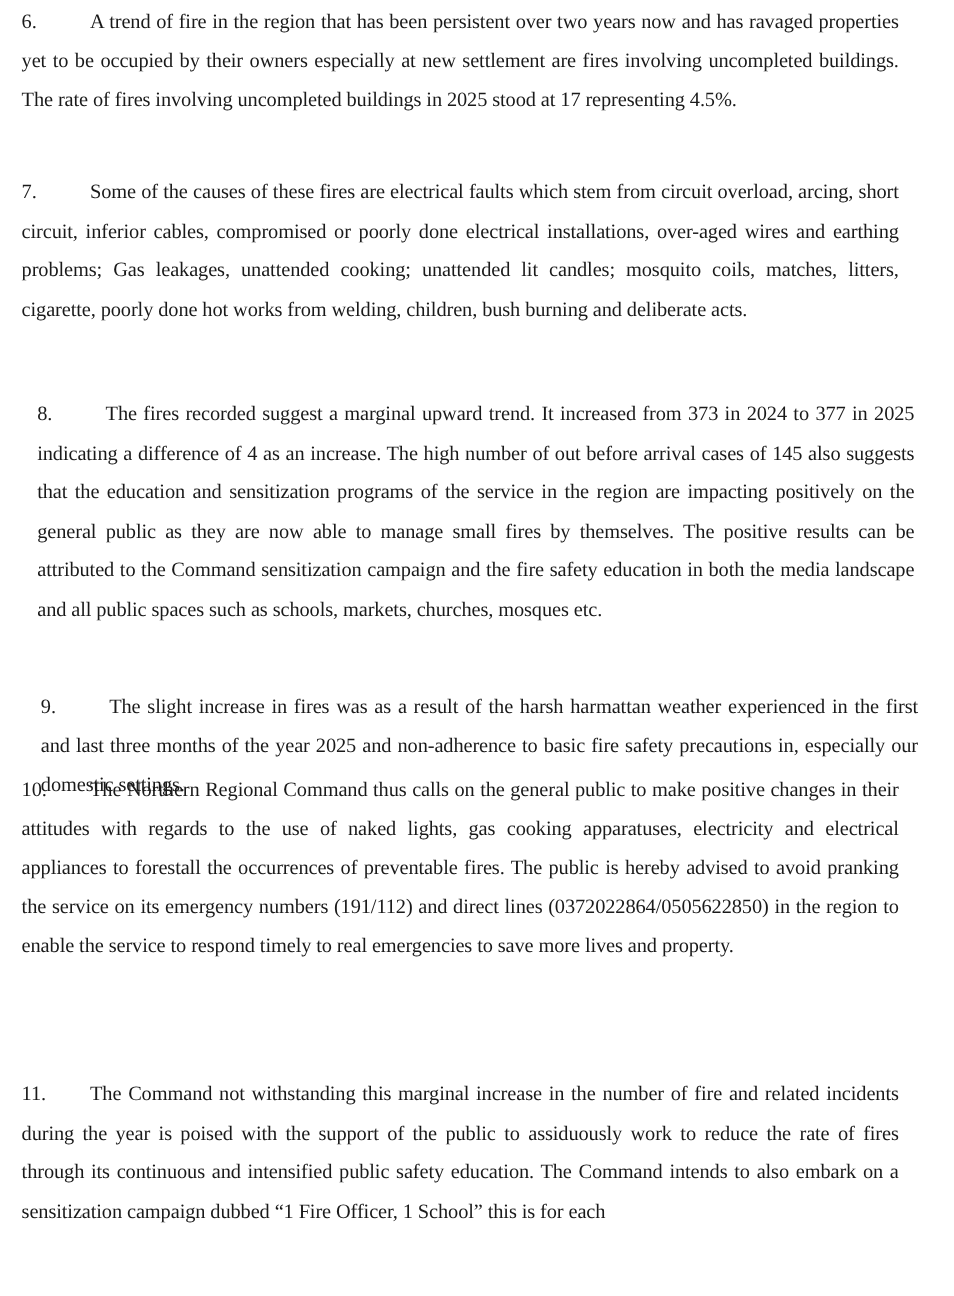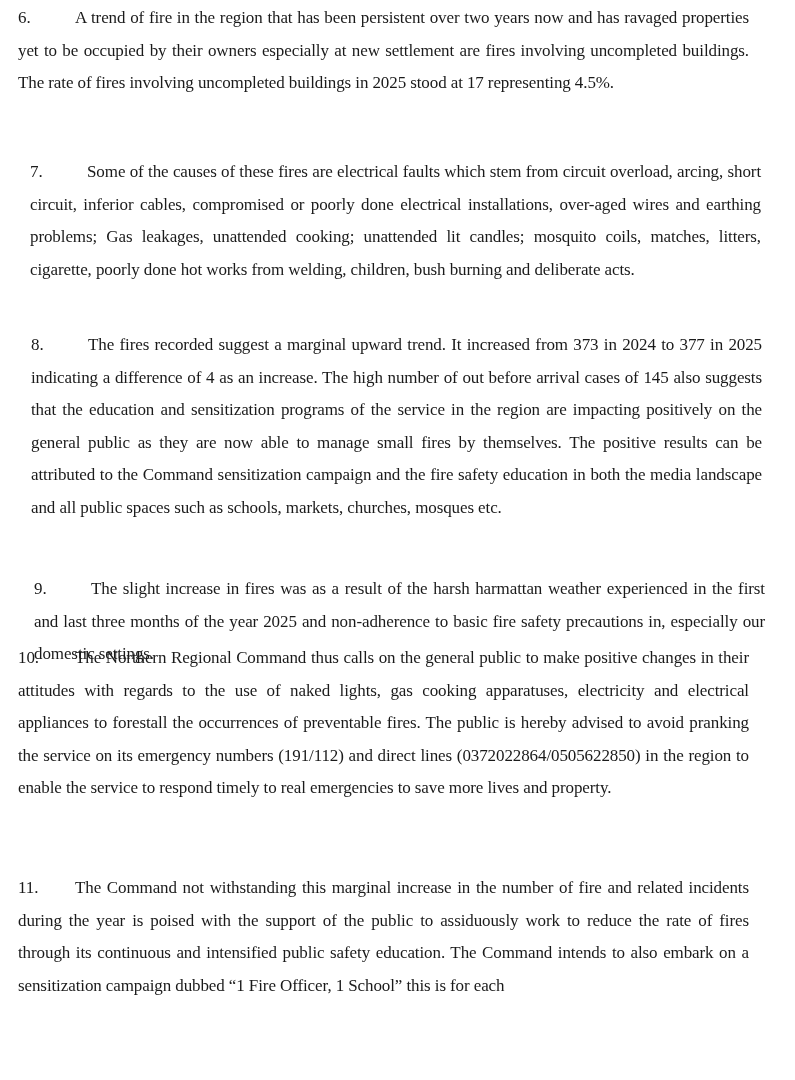--- a/index.html
+++ b/index.html
@@ -32,32 +32,32 @@
     }
     .para .num {
       display: inline-block;
       width: 57px;
     }
     .p6  { top: 2px; }
     .p7  { top: 144px; }
     .p8  { top: 316px; }
     .p9  { top: 557px; }
     .p10 { top: 642px; }
-    .p11 { top: 872px; }
+    .p11 { top: 896px; }
   </style>
 </head>
 <body>
 
 <div class="page">
 
   <p class="para p6" style="margin:0;">
     <span class="num">6.</span><span>A trend of fire in the region that has been persistent over two years now and has ravaged properties yet to be occupied by their owners especially at new settlement are fires involving uncompleted buildings. The rate of fires involving uncompleted buildings in 2025 stood at 17 representing 4.5%.</span>
   </p>
 
-  <p class="para p7" style="margin:12px;">
+  <p class="para p7" style="margin:0;">
     <span class="num">7.</span><span>Some of the causes of these fires are electrical faults which stem from circuit overload, arcing, short circuit, inferior cables, compromised or poorly done electrical installations, over-aged wires and earthing problems; Gas leakages, unattended cooking; unattended lit candles; mosquito coils, matches, litters, cigarette, poorly done hot works from welding, children, bush burning and deliberate acts.</span>
   </p>
 
   <p class="para p8" style="margin:13px;">
     <span class="num">8.</span><span>The fires recorded suggest a marginal upward trend. It increased from 373 in 2024 to 377 in 2025 indicating a difference of 4 as an increase. The high number of out before arrival cases of 145 also suggests that the education and sensitization programs of the service in the region are impacting positively on the general public as they are now able to manage small fires by themselves. The positive results can be attributed to the Command sensitization campaign and the fire safety education in both the media landscape and all public spaces such as schools, markets, churches, mosques etc.</span>
   </p>
 
   <p class="para p9" style="margin:16px;">
     <span class="num">9.</span><span>The slight increase in fires was as a result of the harsh harmattan weather experienced in the first and last three months of the year 2025 and non-adherence to basic fire safety precautions in, especially our domestic settings.</span>
   </p>

